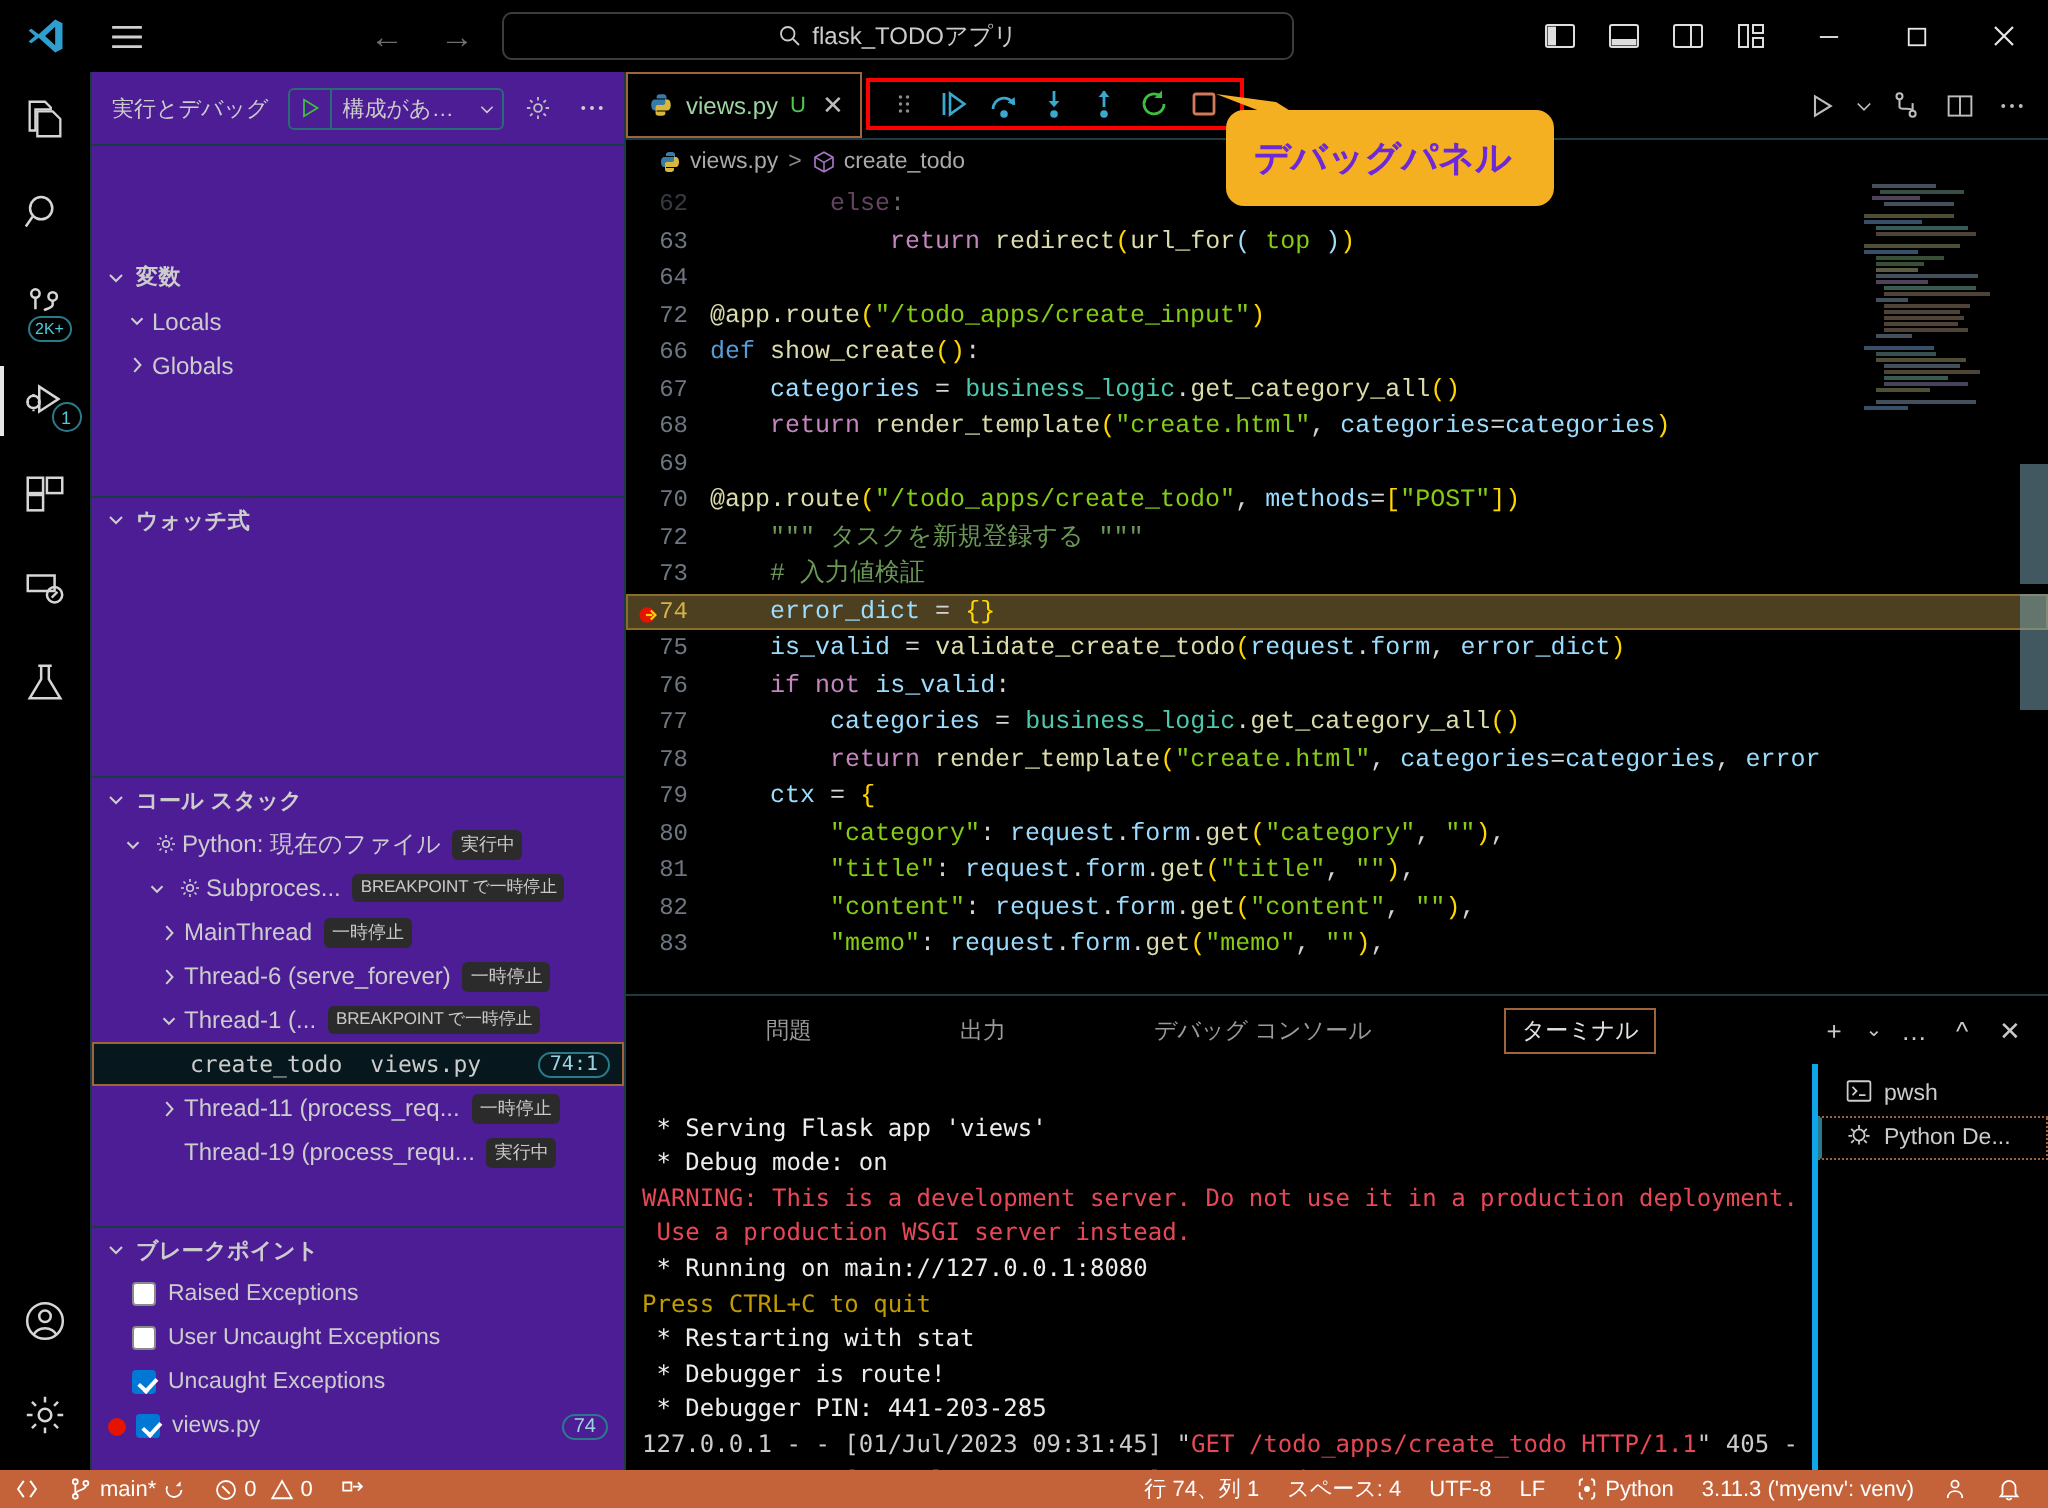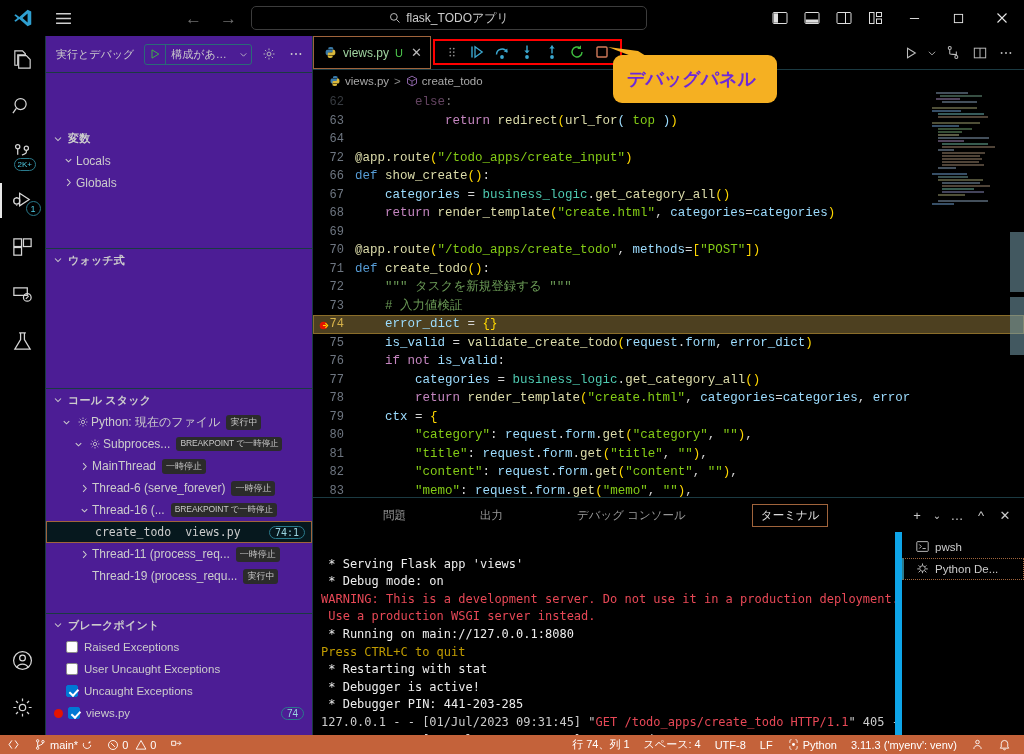--- a/index.html
+++ b/index.html
@@ -131,21 +131,21 @@
   .panelhead { height:34px; display:flex; align-items:center; flex:none; padding-left:14px;}
   .ptab { font-size:11.5px; color:#9a9a9a; padding:3px 8px; margin-right:10px; cursor:pointer;margin-left:48px; }
   .ptab.active { color:#e2e2e2; border:1px solid #a0643c; }
   .phead-sp { flex:1; }
   .phead-act { display:flex; align-items:center; gap:2px; padding-right:8px;}
   .pa { width:22px; height:24px; display:flex; align-items:center; justify-content:center; cursor:pointer; color:#c9c9c9; font-size:13px;}
   .panelbody { flex:1; display:flex; min-height:0; }
   .terminal { flex:1; padding:6px 0 0 8px; font-family:"DejaVu Sans Mono", monospace; font-size:12px; line-height:17.6px; color:#d6d6d6; overflow:hidden; white-space:pre; min-width:0;}
   .t-red { color:#e74856; } .t-yellow { color:#c19c00; }
   .t-white { color:#ededed; } .t-plain { color:#cccccc; }
-  .termlist { width:129px; border-left:7px solid #0ea5e9; padding-top:4px; flex:none;}
+  .termlist { width:118px; border-left:3px solid #0ea5e9; padding-top:4px; flex:none;}
   .tl-item { height:22px; display:flex; align-items:center; gap:6px; padding-left:12px; font-size:11.5px; color:#cccccc; cursor:pointer; border-left:2px solid transparent;}
   .tl-item.active { border:1px dotted #a0643c; border-left:2px solid #2a7a8c;}
 
   
   .statusbar { height:19px; background:#c4623a; display:flex; align-items:center; color:#fff; font-size:11px; flex:none;}
   .sb-l { display:flex; align-items:center; gap:0px; }
   .sb-r { display:flex; align-items:center; margin-left:auto; padding-right:6px;}
   .sbi { display:flex; align-items:center; gap:3px; padding:0 7px; height:19px; cursor:pointer;}
 
   
@@ -424,21 +424,21 @@
             <span>Thread-6 (serve_forever)</span>
             <span class="tag">一時停止</span>
           </div>
 
           <div class="tree-row" style="padding-left:30px">
             <span class="chev">
                 <svg width="11" height="11" viewBox="0 0 16 16">
                   <path d="M4 6l4 4 4-4" stroke="#cccccc" stroke-width="1.5" fill="none"></path>
                 </svg>
               </span>
-            <span>Thread-16 (...</span>
+            <span>Thread-1 (...</span>
             <span class="tag small">BREAKPOINT で一時停止</span>
           </div>
 
           <div class="tree-row stack-sel" style="padding-left:48px; font-family:'DejaVu Sans Mono',monospace; font-size:11.5px;">
             <span>create_todo</span>
             <span style="margin-left:14px; color:#cccccc;">views.py</span>
             <span class="ln-pill">74:1</span>
           </div>
 
           <div class="tree-row" style="padding-left:30px">
@@ -611,21 +611,20 @@
         <div class="codelines">
           <div class="cl" style="opacity:.5"><span class="gutter">62</span><span class="code">        <span class="kw">else</span><span class="op">:</span></span></div>
           <div class="cl"><span class="gutter">63</span><span class="code">            <span class="kw">return</span> <span class="fn">redirect</span><span class="yl">(</span><span class="fn">url_for</span><span class="var">(</span><span class="str"> top </span><span class="var">)</span><span class="yl">)</span></span></div>
           <div class="cl"><span class="gutter">64</span><span class="code"></span></div>
           <div class="cl"><span class="gutter">72</span><span class="code"><span class="deco">@app.route</span><span class="yl">(</span><span class="str">"/todo_apps/create_input"</span><span class="yl">)</span></span></div>
           <div class="cl"><span class="gutter">66</span><span class="code"><span class="kw2">def</span> <span class="fn">show_create</span><span class="yl">()</span><span class="op">:</span></span></div>
           <div class="cl"><span class="gutter">67</span><span class="code">    <span class="var">categories</span> <span class="op">=</span> <span class="cls">business_logic</span><span class="op">.</span><span class="fn">get_category_all</span><span class="yl">()</span></span></div>
           <div class="cl"><span class="gutter">68</span><span class="code">    <span class="kw">return</span> <span class="fn">render_template</span><span class="yl">(</span><span class="str">"create.html"</span><span class="op">, </span><span class="var">categories</span><span class="op">=</span><span class="var">categories</span><span class="yl">)</span></span></div>
           <div class="cl"><span class="gutter">69</span><span class="code"></span></div>
           <div class="cl"><span class="gutter">70</span><span class="code"><span class="deco">@app.route</span><span class="yl">(</span><span class="str">"/todo_apps/create_todo"</span><span class="op">, </span><span class="var">methods</span><span class="op">=</span><span class="yl">[</span><span class="str">"POST"</span><span class="yl">]</span><span class="yl">)</span></span></div>
-          <div class="cl"><span class="gutter">71</span><span class="code"><span class="kw2">def</span> <span class="fn">create_todo</span><span class="yl">()</span><span class="op">:</span></span></div>
           <div class="cl"><span class="gutter">72</span><span class="code">    <span class="cm">""" タスクを新規登録する """</span></span></div>
           <div class="cl"><span class="gutter">73</span><span class="code">    <span class="cm"># 入力値検証</span></span></div>
           <div class="cl cur">
             <span class="bpmark"><svg width="11" height="11" viewBox="0 0 12 12">
                   <circle cx="5" cy="6" r="4.2" fill="#e51400"></circle>
                   <path d="M4.3 6h3.5" stroke="#ffd700" stroke-width="1.2"></path>
                   <path d="M7 3.5L9.5 6 7 8.5" stroke="#ffd700" stroke-width="1.2" fill="none"></path>
                 </svg></span>
             <span class="gutter">74</span><span class="code">    <span class="var">error_dict</span> <span class="op">=</span> <span class="yl">{}</span></span>
           </div>
@@ -704,21 +703,21 @@
         </div>
         <div class="panelbody">
           <div class="terminal">
 <span class="t-white"> * Serving Flask app 'views'</span>
 <span class="t-white"> * Debug mode: on</span>
 <span class="t-red">WARNING: This is a development server. Do not use it in a production deployment.</span>
 <span class="t-red"> Use a production WSGI server instead.</span>
 <span class="t-white"> * Running on main://127.0.0.1:8080</span>
 <span class="t-yellow">Press CTRL+C to quit</span>
 <span class="t-white"> * Restarting with stat</span>
-<span class="t-white"> * Debugger is active!</span>
+<span class="t-white"> * Debugger is route!</span>
 <span class="t-white"> * Debugger PIN: 441-203-285</span>
 <span><span class="t-plain">127.0.0.1 - - [01/Jul/2023 09:31:45] "</span><span class="t-red">GET /todo_apps/create_todo HTTP/1.1</span><span class="t-plain">" 405 -</span></span>
 <span><span class="t-plain">127.0.0.1 - - [01/Jul/2023 09:31:51] "</span><span class="t-yellow">GET</span><span class="t-plain"> /todo_apps/ HTTP/1.1</span><span class="t-plain">" 404 -</span></span>
 
           </div>
           <div class="termlist">
             <div class="tl-item">
               <span><svg width="13" height="13" viewBox="0 0 16 16">
                     <rect x="1" y="2" width="14" height="12" rx="1" stroke="#cccccc" stroke-width="1.1" fill="none"></rect>
                     <path d="M4 5.5L6.5 8 4 10.5M8 10.5h4" stroke="#cccccc" stroke-width="1.1" fill="none"></path>

